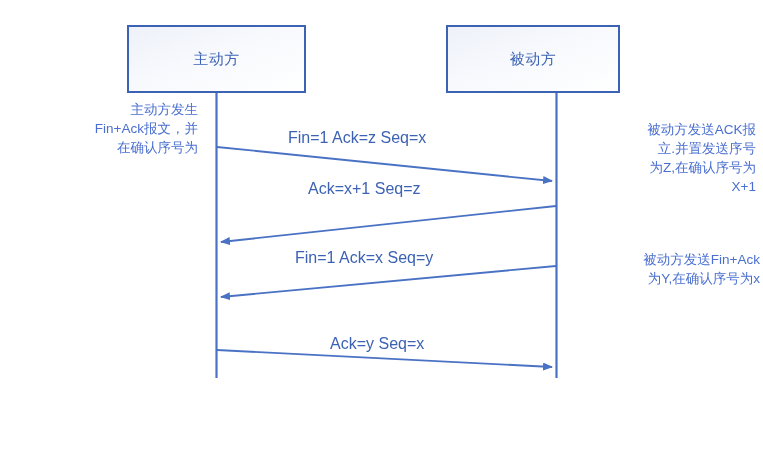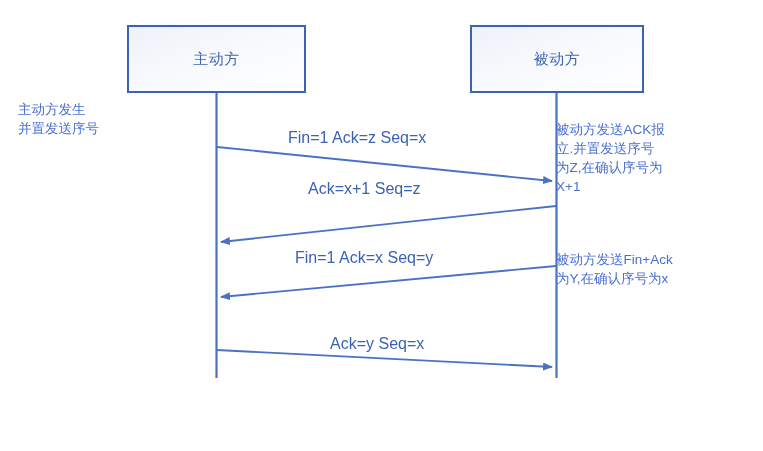--- a/index.html
+++ b/index.html
@@ -32,28 +32,28 @@
     display: flex;
     align-items: center;
     justify-content: center;
   }
   .actor-label {
     color: #3c62b4;
     font-size: 15px;
     letter-spacing: 0.5px;
   }
   #actor-active-box { left: 127px; top: 25px; width: 179px; height: 68px; }
-  #actor-passive-box { left: 470px; top: 25px; width: 174px; height: 68px; }
+  #actor-passive-box { left: 446px; top: 25px; width: 174px; height: 68px; }
 
   .note {
     position: absolute;
     color: #4a6fd0;
     font-size: 13.5px;
     line-height: 19px;
-    text-align: left;
+    text-align: right;
     white-space: nowrap;
   }
   #note-active-fin   { left: 18px;  top: 100px; width: 180px; }
   #note-passive-ack  { left: 556px; top: 120px; width: 200px; }
   #note-passive-fin  { left: 556px; top: 250px; width: 204px; }
   #note-active-ack   { left: 8px;   top: 286px; width: 200px; }
 
   .msg-label {
     position: absolute;
     color: #3c62b4;
@@ -110,21 +110,22 @@
     <span class="actor-label">被动方</span>
   </div>
 
   <div class="msg-label" id="msg-label-1">Fin=1 Ack=z Seq=x</div>
   <div class="msg-label" id="msg-label-2">Ack=x+1 Seq=z</div>
   <div class="msg-label" id="msg-label-3">Fin=1 Ack=x Seq=y</div>
   <div class="msg-label" id="msg-label-4">Ack=y Seq=x</div>
 
   <div class="note" id="note-active-fin">
     <div>主动方发生</div>
-    <div>并置发送序号</div>
+    <div>Fin+Ack报文，并</div>
+    <div>在确认序号为</div>
   </div>
 
   <div class="note" id="note-passive-ack">
     <div>被动方发送ACK报</div>
     <div>立.并置发送序号</div>
     <div>为Z,在确认序号为</div>
     <div>X+1</div>
   </div>
 
   <div class="note" id="note-passive-fin">

